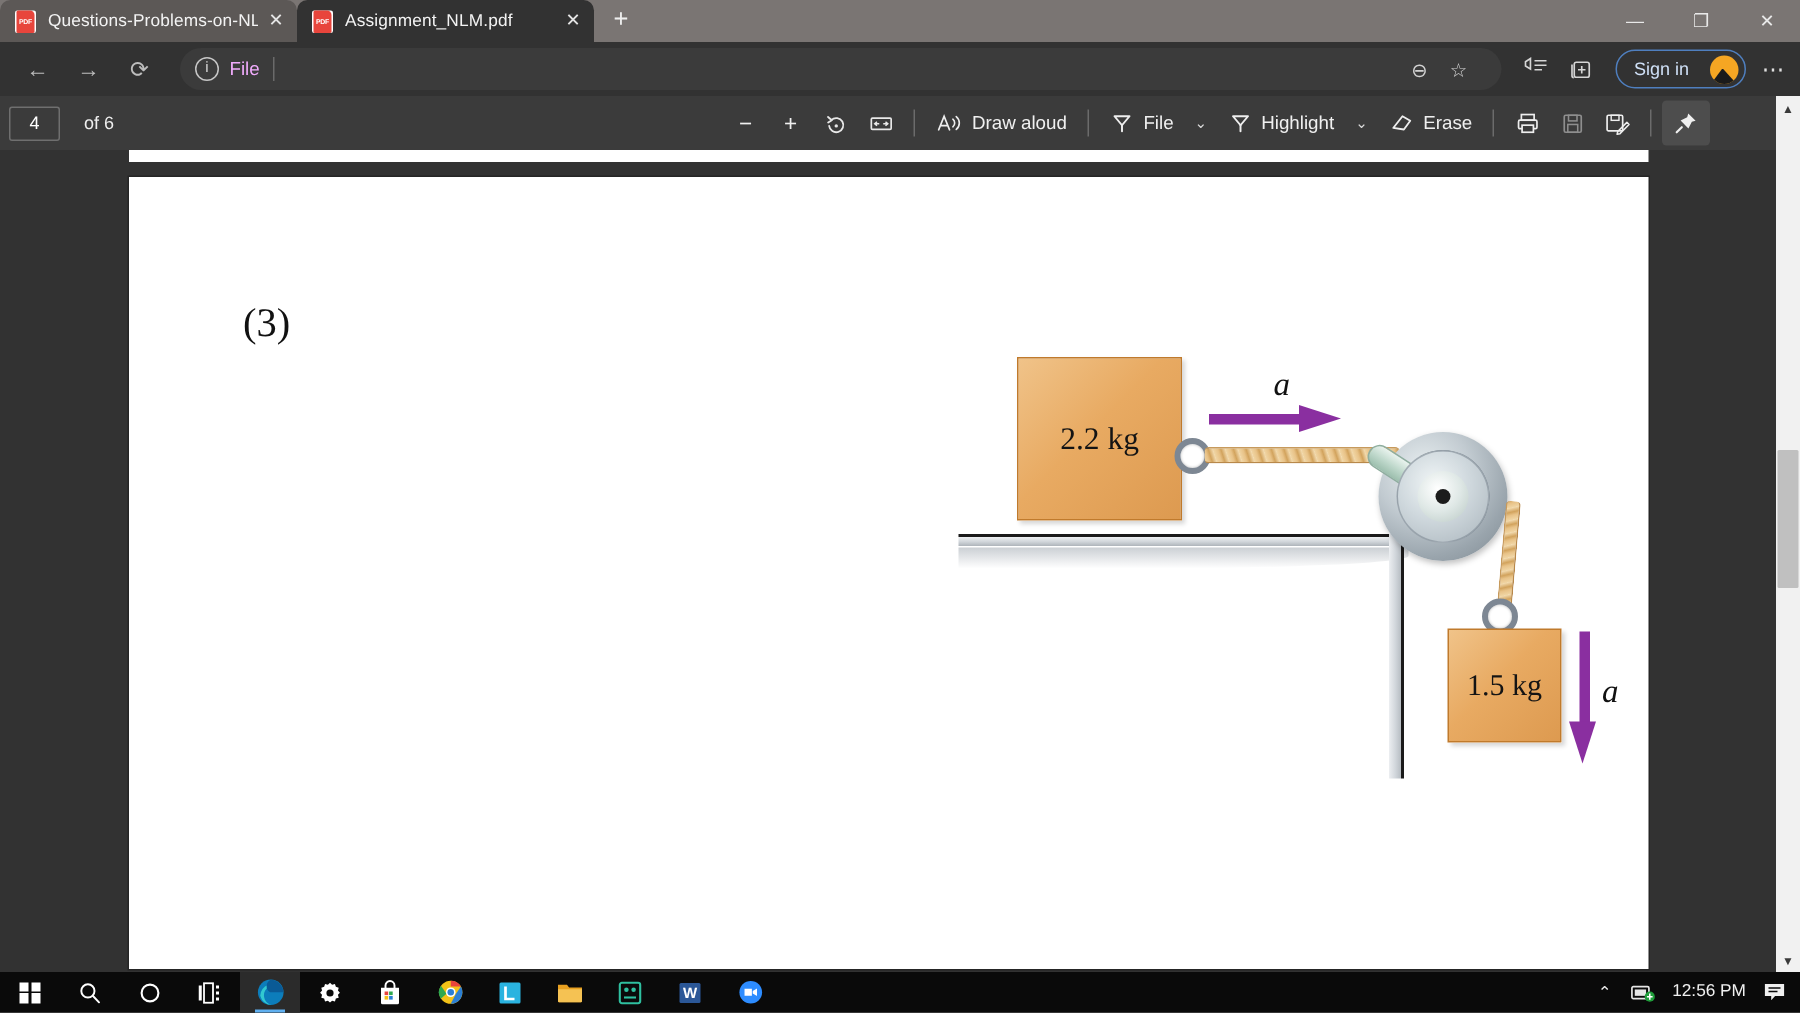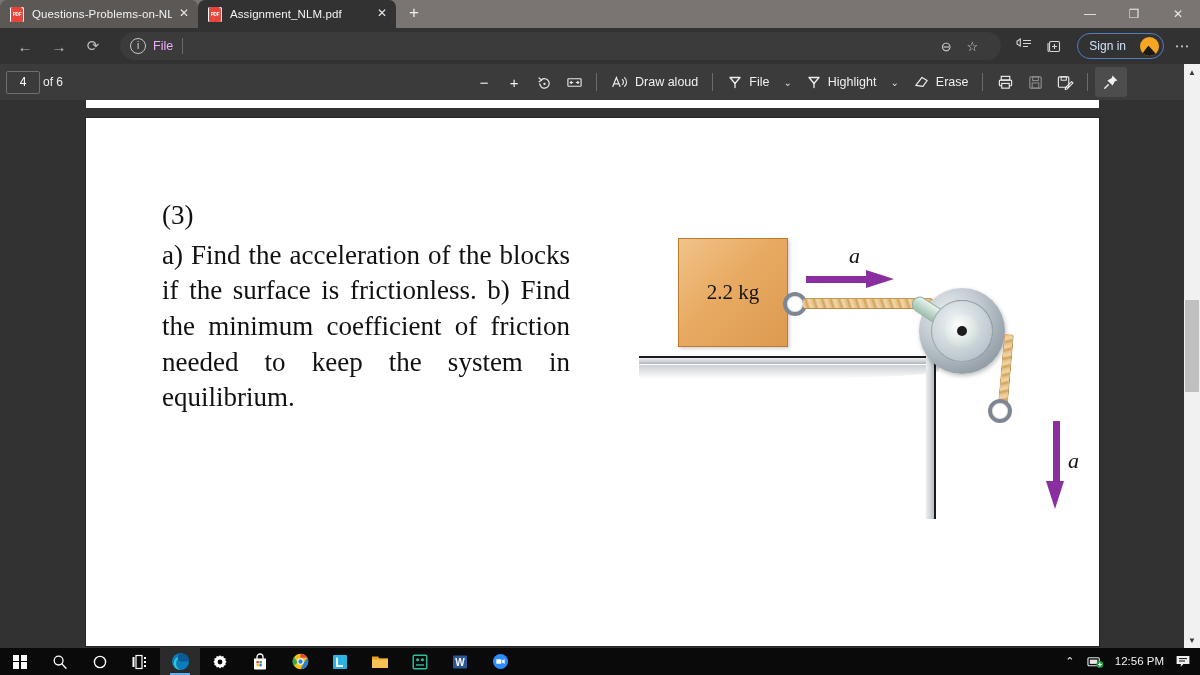--- a/index.html
+++ b/index.html
@@ -122,21 +122,21 @@
     position:absolute; left:0; top:64px; width:1200px; height:36px;
     background:#3b3b3b;
     display:flex; align-items:center;
     color:#f0f0f0; font-size:12.5px;
   }
   .pagebox {
     width:34px; height:23px; margin-left:6px;
     border:1px solid #6f6f6f; border-radius:2px; background:#3b3b3b;
     color:#fff; font-size:12px; text-align:center; line-height:21px;
   }
-  .ofpages { margin-left:3px; font-size:12px; color:#eee; }
+  .ofpages { margin-left:16px; font-size:12px; color:#eee; }
   .tb-group { display:flex; align-items:center; }
   .tbtn {
     height:26px; padding:0 7px; display:flex; align-items:center; gap:6px;
     color:#f0f0f0; font-size:12.5px; border-radius:3px;
   }
   .tbtn.icon-only { width:30px; padding:0; justify-content:center; font-size:15px; }
   .tbsep { width:1px; height:18px; background:#6b6b6b; margin:0 7px; }
   .caret { font-size:10px; color:#ddd; padding:0 7px; }
   .pinbtn { width:32px;height:30px;background:#4d4d4d;display:flex;align-items:center;justify-content:center;font-size:14px;color:#fff;border-radius:3px;}
 
@@ -482,21 +482,20 @@
   </div>
 
   <div class="viewport">
 
     <div class="page-prev"></div>
 
     <div class="page">
 
       <div class="qtext">
         <div class="qnum">(3)</div>
-        <div class="qbody">a) Find the acceleration of the blocks if the surface is frictionless. b) Find the minimum coefficient of friction needed to keep the system in equilibrium.</div>
       </div>
 
       <div class="figure">
 
         <div class="table-surface"></div>
         <div class="table-edge"></div>
 
         <div class="block block-top">
           <span>2.2 kg</span>
         </div>
@@ -509,20 +508,23 @@
           <div class="notch"></div>
           <div class="arm"></div>
           <div class="mid"></div>
           <div class="inner"></div>
           <div class="hub"></div>
         </div>
 
         <div class="rope-v"></div>
         <div class="ring ring-hang"></div>
 
+        <div class="block block-hang">
+          <span>1.5 kg</span>
+        </div>
 
         <div class="arrow-h">
           <div class="shaft"></div>
           <div class="head"></div>
         </div>
         <div class="alabel alabel-h">a</div>
 
         <div class="arrow-v">
           <div class="shaft"></div>
           <div class="head"></div>

